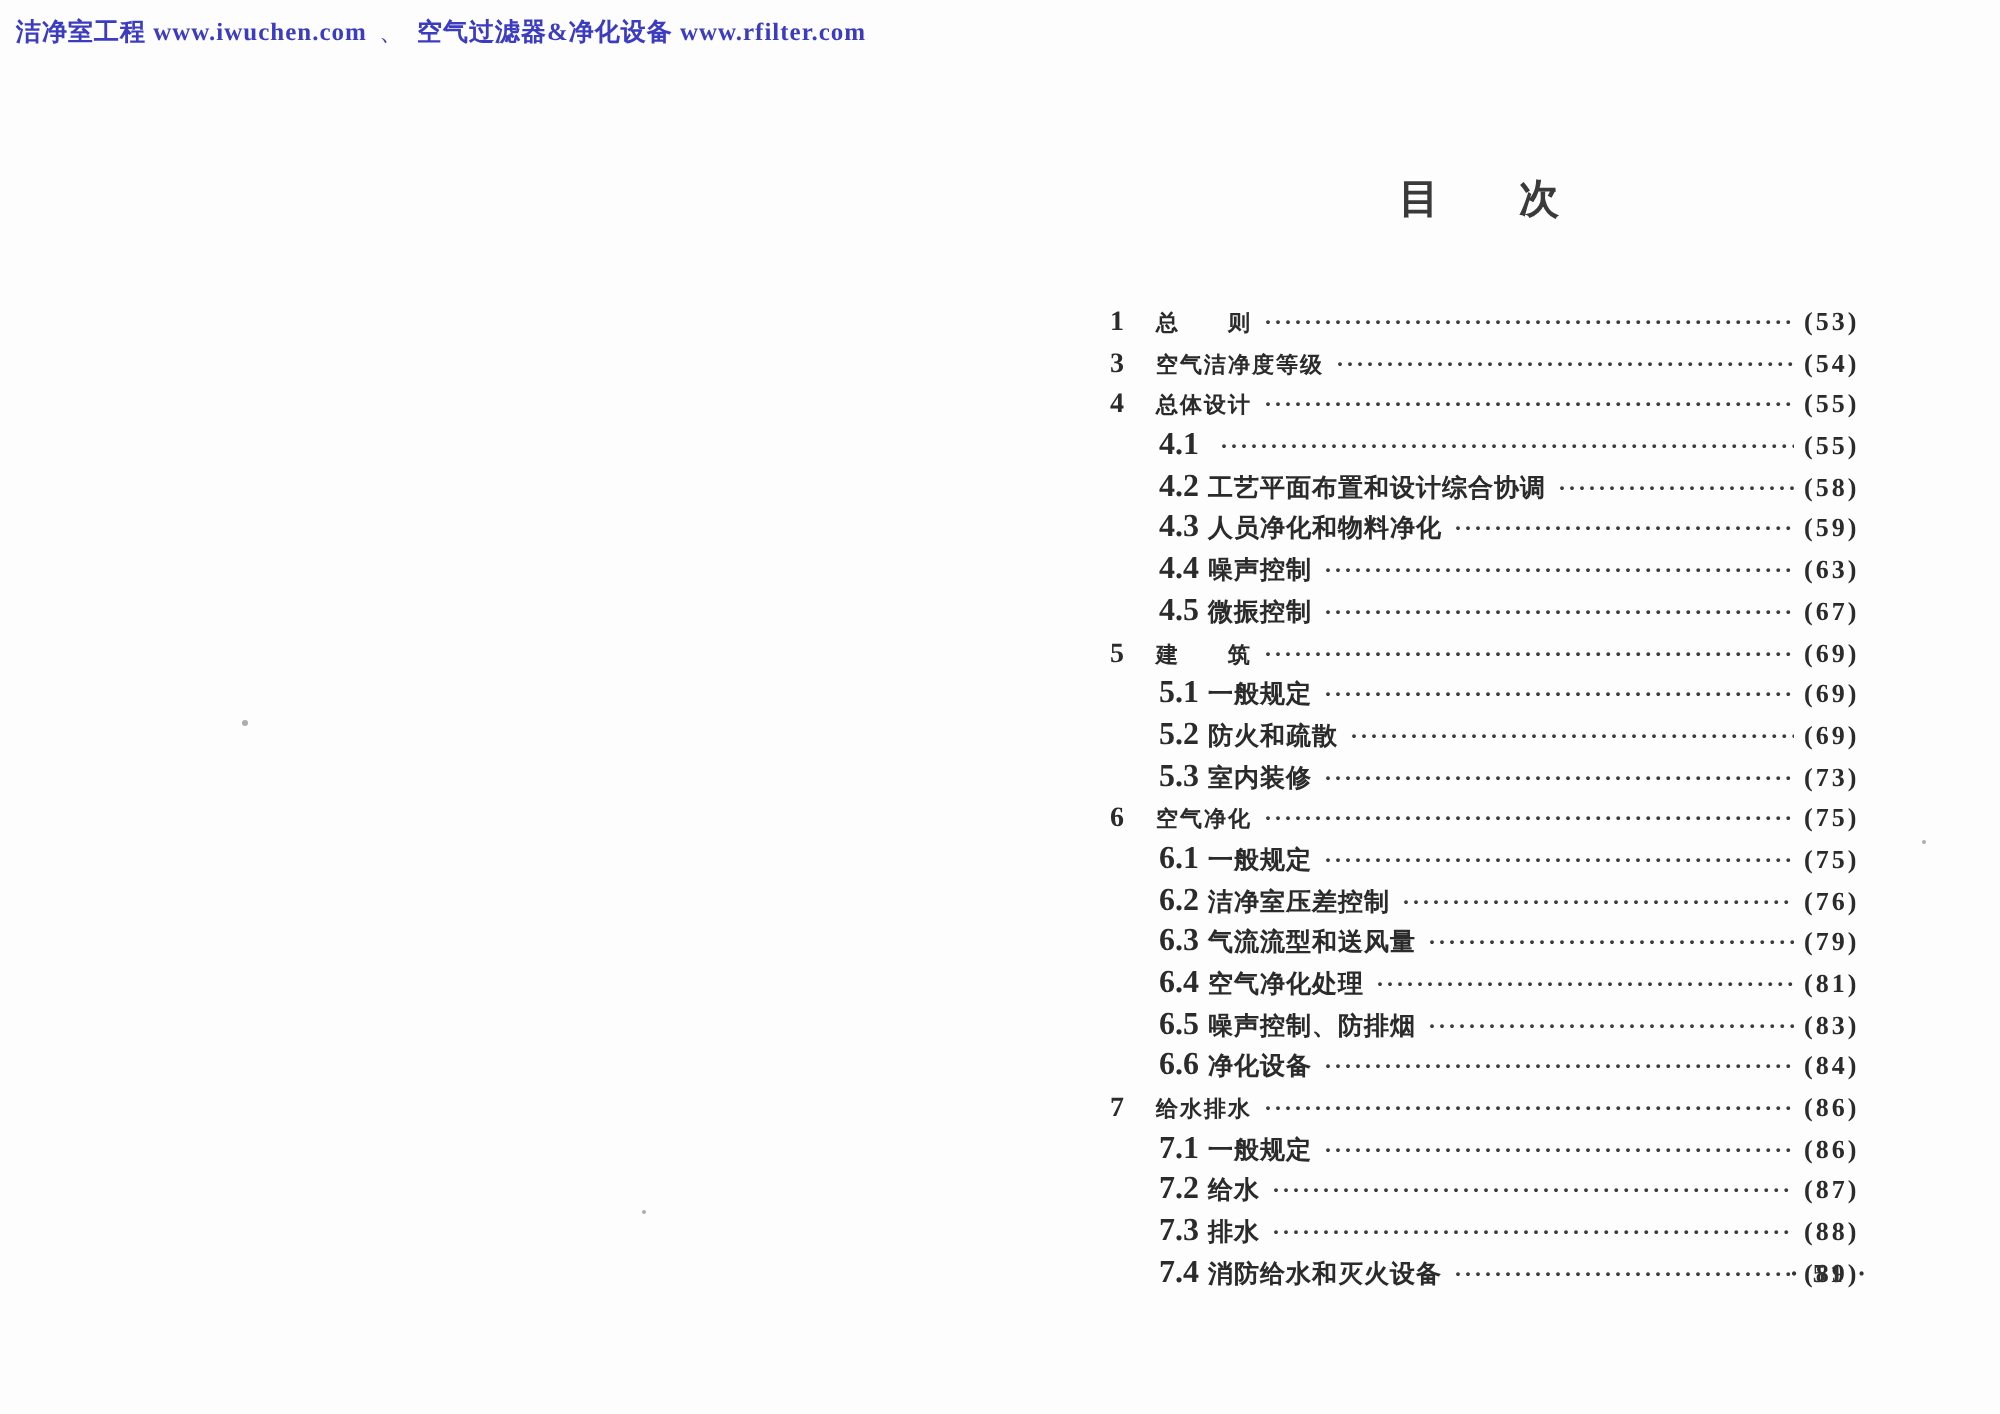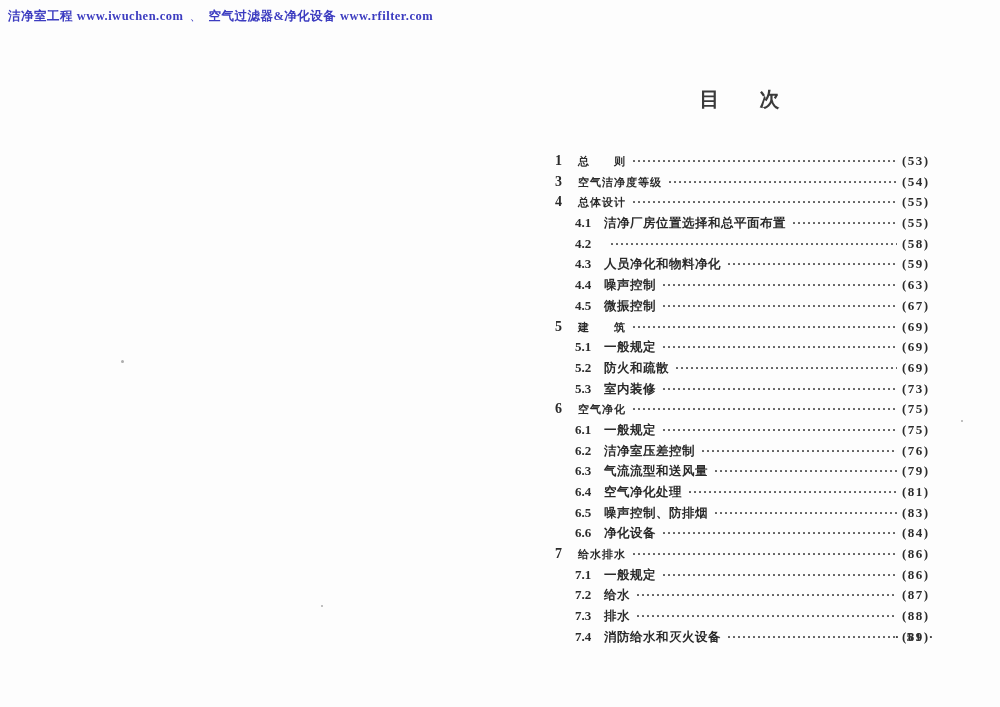--- a/index.html
+++ b/index.html
@@ -43,21 +43,21 @@
   .toc-row {
     display: flex;
     align-items: baseline;
     height: 20.7px;
     line-height: 20.7px;
     white-space: nowrap;
   }
   .toc-num { flex: none; font-weight: 700; }
   .level-1 .toc-num { width: 23px; font-size: 14px; }
   .level-2 { padding-left: 20px; }
-  .level-2 .toc-num { width: 29px; font-size: 13px; }
+  .level-2 .toc-num { width: 29px; font-size: 16px; text-align: center; }
   .toc-label { flex: none; font-weight: 700; white-space: pre; }
   .level-1 .toc-label { font-size: 11px; letter-spacing: 1px; }
   .level-2 .toc-label { font-size: 12.5px; letter-spacing: 0.5px; }
   .toc-leader {
     flex: 1 1 auto;
     overflow: hidden;
     white-space: nowrap;
     font-size: 12px;
     font-weight: 700;
     letter-spacing: 1px;
@@ -115,26 +115,26 @@
     <span class="toc-page">(54)</span>
   </div>
     <div class="toc-row level-1">
     <span class="toc-num">4</span>
     <span class="toc-label">总体设计</span>
     <span class="toc-leader">······················································································································································</span>
     <span class="toc-page">(55)</span>
   </div>
     <div class="toc-row level-2">
     <span class="toc-num">4.1</span>
-    <span class="toc-label">洁净厂房位置选择和总平面布置</span>
     <span class="toc-leader">······················································································································································</span>
     <span class="toc-page">(55)</span>
   </div>
     <div class="toc-row level-2">
     <span class="toc-num">4.2</span>
+    <span class="toc-label">工艺平面布置和设计综合协调</span>
     <span class="toc-leader">······················································································································································</span>
     <span class="toc-page">(58)</span>
   </div>
     <div class="toc-row level-2">
     <span class="toc-num">4.3</span>
     <span class="toc-label">人员净化和物料净化</span>
     <span class="toc-leader">······················································································································································</span>
     <span class="toc-page">(59)</span>
   </div>
     <div class="toc-row level-2">

